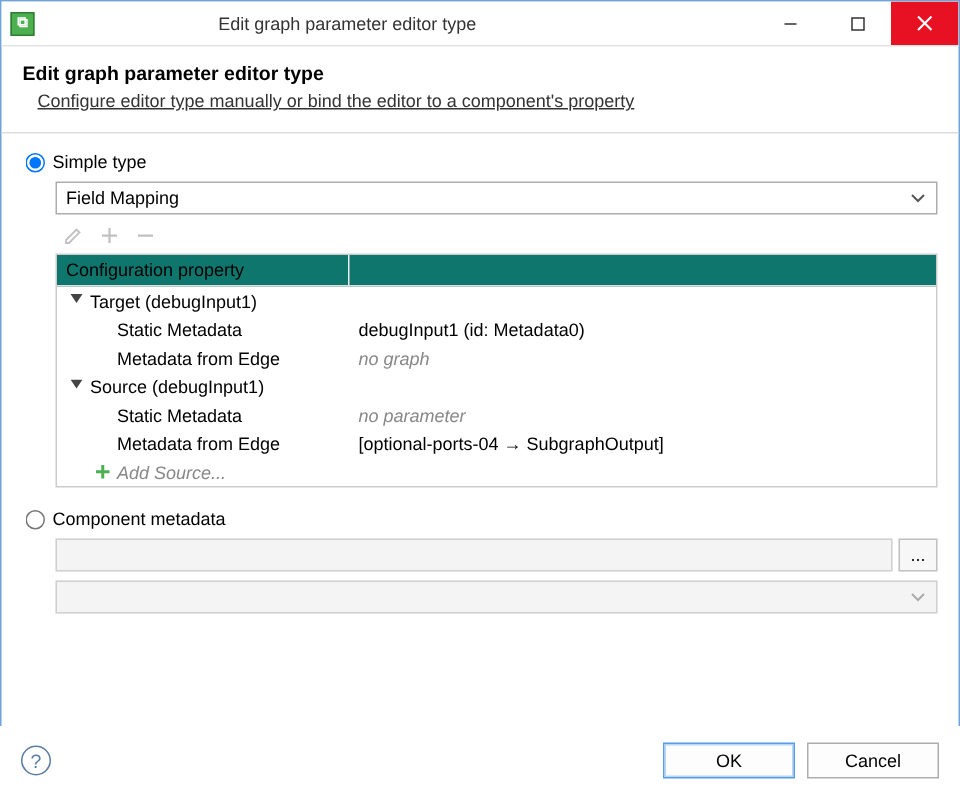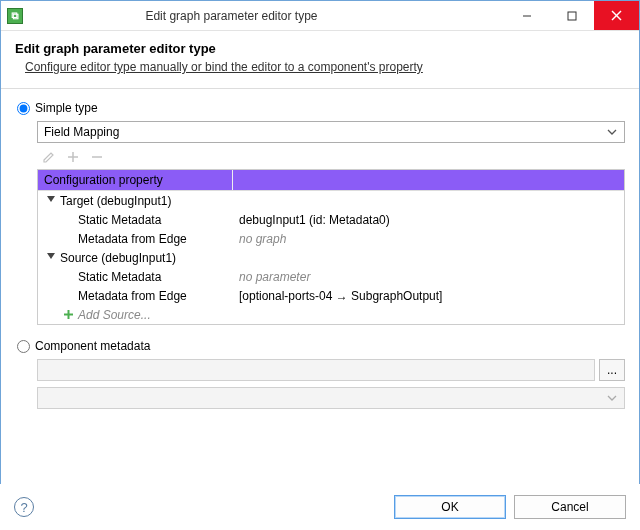--- a/index.html
+++ b/index.html
@@ -98,21 +98,21 @@
   .tb-icon {
     width:16px; height:16px;
     display:flex;align-items:center;justify-content:center;
     opacity:0.45;
   }
   .table-wrap {
     border:1px solid #ccc;
   }
   .table-head {
     display:flex;
-    background:#8b5cf6;
+    background:#0f766e;
     border-bottom:1px solid #ddd;
   }
   .col-prop { width:195px; padding:3px 6px; border-right:1px solid #eee;}
   .col-val  { flex:1; padding:3px 6px; }
   .table-head .col-prop, .table-head .col-val {
     font-size:12px; color:#000;
   }
   .tree-body { }
   .tree-row {
     display:flex;
@@ -172,21 +172,21 @@
     width:20px;height:20px;
     border:1.5px solid #5a7ea3;
     border-radius:50%;
     color:#5a7ea3;
     display:flex;align-items:center;justify-content:center;
     font-size:13px;
     cursor:pointer;
   }
   .footer .spacer { flex:1; }
   .footer button.dlg {
-    width:112px; height:24px;
+    width:88px; height:24px;
     margin-left:8px;
     border:1px solid #adadad;
     background:#fdfdfd;
     font-size:12px;
     cursor:pointer;
   }
   .footer button.dlg.primary {
     border:1px solid #569de5;
     box-shadow:0 0 0 1px #b7d7f7 inset;
   }

